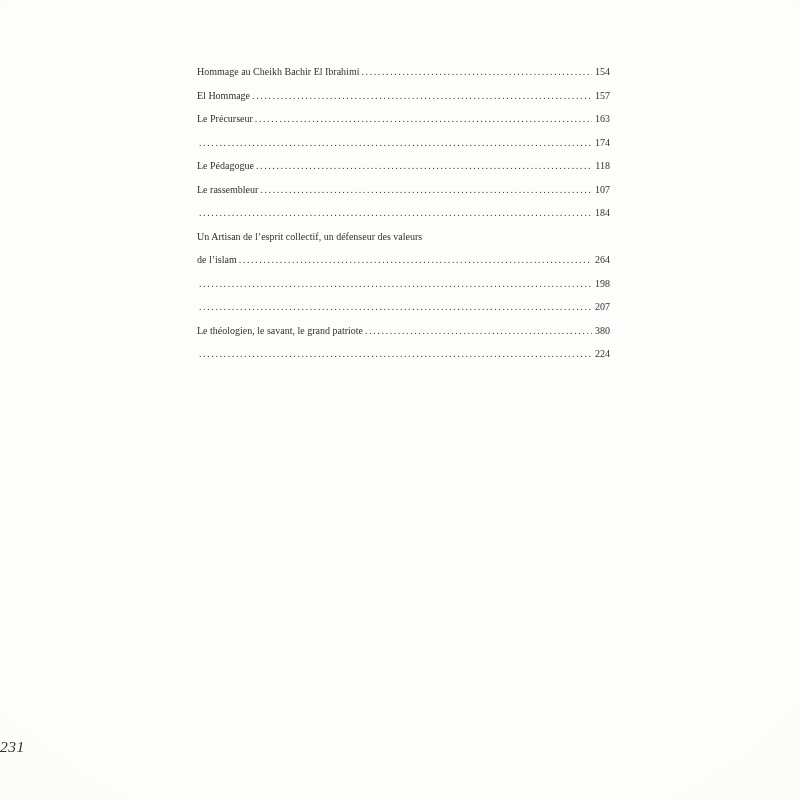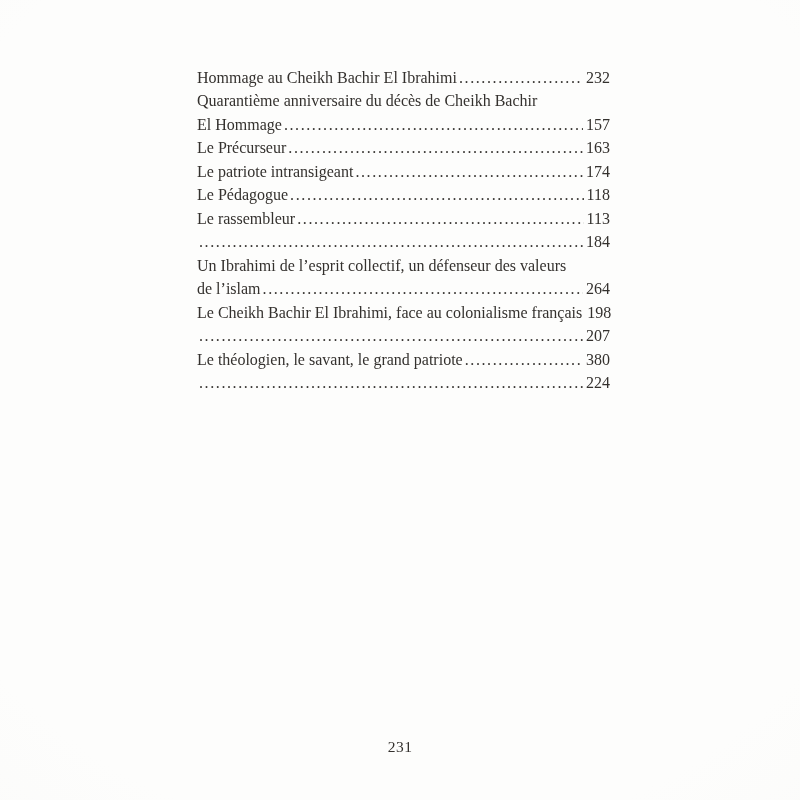--- a/index.html
+++ b/index.html
@@ -21,23 +21,23 @@
     background: radial-gradient(ellipse 120% 110% at 50% 45%, #fdfdfc 55%, #f7f7f5 100%);
   }
   .toc {
     position: absolute;
     left: 197px;
     top: 66px;
     width: 413px;
   }
   .toc-line {
     display: flex;
-    align-items: center;
+    align-items: flex-start;
     height: 23.5px;
-    font-size: 16px;
+    font-size: 10px;
     white-space: nowrap;
   }
   .toc-line .t {
     flex: 0 0 auto;
   }
   .toc-line .dots {
     flex: 1 1 auto;
     min-width: 0;
     overflow: hidden;
     white-space: nowrap;
@@ -47,89 +47,84 @@
   }
   .toc-line .p {
     flex: 0 0 auto;
     margin-left: 3px;
   }
   .page-footer {
     position: absolute;
     top: 738px;
     left: 0;
     width: 100%;
-    text-align: center;
     font-size: 15.5px;
     letter-spacing: 0.5px;
+    font-style: italic;
   }
 </style>
 </head>
 <body>
 
 <div class="book-page">
 
   <div class="toc">
 
     <div class="toc-line">
       <span class="t">Hommage au Cheikh Bachir El Ibrahimi</span>
         <span class="dots">................................................................................................................................................................</span>
-        <span class="p">232</span>
+        <span class="p">154</span>
     </div>
 
-    <div class="toc-line no-leader">
-      <span class="t">Quarantième anniversaire du décès de Cheikh Bachir</span>
-    </div>
 
     <div class="toc-line">
       <span class="t">El Hommage</span>
         <span class="dots">................................................................................................................................................................</span>
         <span class="p">157</span>
     </div>
 
     <div class="toc-line">
       <span class="t">Le Précurseur</span>
         <span class="dots">................................................................................................................................................................</span>
         <span class="p">163</span>
     </div>
 
     <div class="toc-line">
-      <span class="t">Le patriote intransigeant</span>
         <span class="dots">................................................................................................................................................................</span>
         <span class="p">174</span>
     </div>
 
     <div class="toc-line">
       <span class="t">Le Pédagogue</span>
         <span class="dots">................................................................................................................................................................</span>
         <span class="p">118</span>
     </div>
 
     <div class="toc-line">
       <span class="t">Le rassembleur</span>
         <span class="dots">................................................................................................................................................................</span>
-        <span class="p">113</span>
+        <span class="p">107</span>
     </div>
 
     <div class="toc-line">
         <span class="dots">................................................................................................................................................................</span>
         <span class="p">184</span>
     </div>
 
     <div class="toc-line no-leader">
-      <span class="t">Un Ibrahimi de l’esprit collectif, un défenseur des valeurs</span>
+      <span class="t">Un Artisan de l’esprit collectif, un défenseur des valeurs</span>
     </div>
 
     <div class="toc-line">
       <span class="t">de l’islam</span>
         <span class="dots">................................................................................................................................................................</span>
         <span class="p">264</span>
     </div>
 
     <div class="toc-line">
-      <span class="t">Le Cheikh Bachir El Ibrahimi, face au colonialisme français</span>
         <span class="dots">................................................................................................................................................................</span>
         <span class="p">198</span>
     </div>
 
     <div class="toc-line">
         <span class="dots">................................................................................................................................................................</span>
         <span class="p">207</span>
     </div>
 
     <div class="toc-line">

